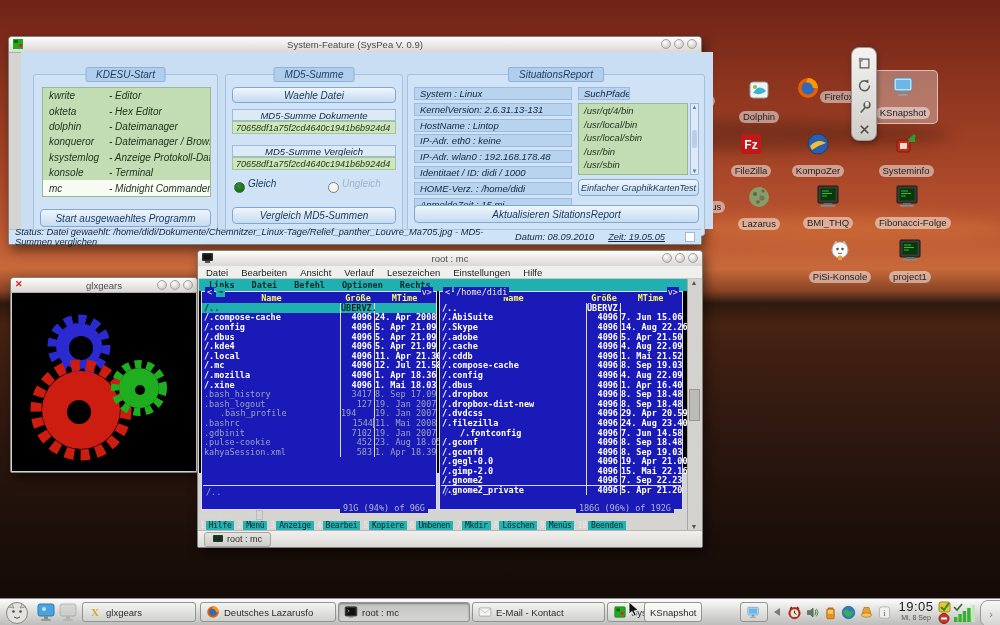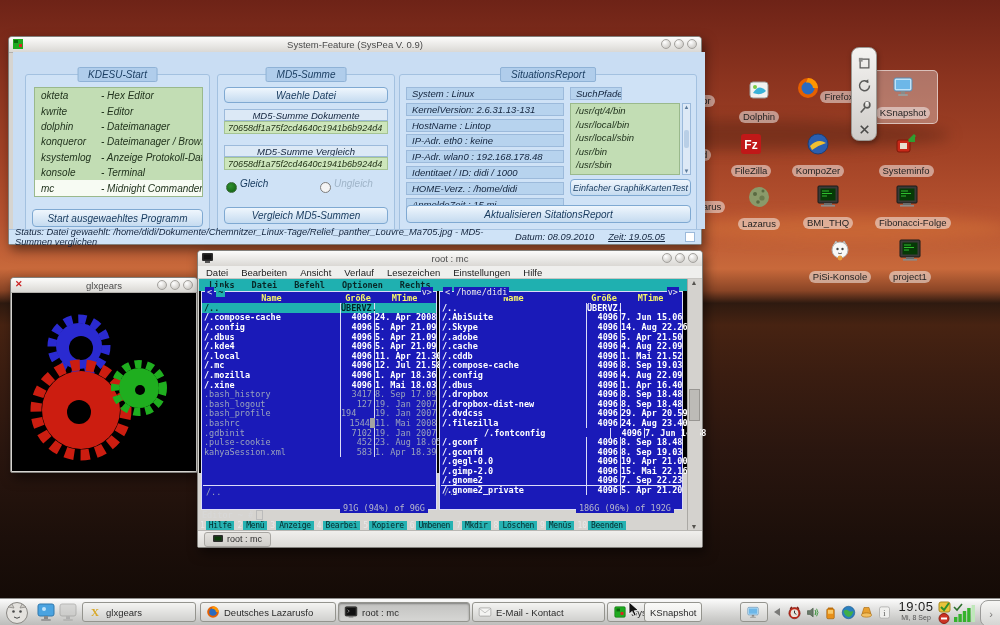--- a/index.html
+++ b/index.html
@@ -27,21 +27,21 @@
   .window{position:absolute;border:1px solid #82807c;border-radius:4px 4px 2px 2px;
     box-shadow:3px 5px 12px rgba(0,0,0,.5);background:#d6d4d0;z-index:10;}
   .tbar{height:15px;background:linear-gradient(#fcfcfb,#dad8d4);border-bottom:1px solid #b2b0ac;
     border-radius:3px 3px 0 0;position:relative;display:flex;align-items:center;justify-content:center;
     font-size:9.5px;color:#4b4b4b;}
   .tbtns{position:absolute;right:4px;top:2px;display:flex;gap:3px;}
   .tbtn{width:10px;height:10px;border-radius:50%;border:1px solid #a4a29e;box-sizing:border-box;
     background:radial-gradient(circle at 35% 30%,#ffffff,#d6d4d0 65%,#bcbab6);}
   .ticon{position:absolute;left:4px;top:2px;}
   
-  #syspea-body{position:absolute;left:4px;top:15px;width:100%;height:177px;background:#c9ddf3;}
+  #syspea-body{position:absolute;left:12px;top:15px;width:100%;height:177px;background:#c9ddf3;}
   .panel{position:absolute;background:#cfe2f6;border:1px solid #a3c1e0;border-radius:3px;}
   .ptab{position:absolute;top:-8px;left:50%;transform:translateX(-50%);background:#b0cdeb;
     border:1px solid #8fb2d6;padding:0 10px;font-size:10px;font-style:italic;color:#1c3f63;
     white-space:nowrap;border-radius:2px;line-height:13px;}
   .btn{position:absolute;background:linear-gradient(#eff6fd,#c5dbf0);border:1px solid #7fa9d2;
     border-radius:4px;font-style:italic;font-size:10px;color:#16395d;display:flex;align-items:center;
     justify-content:center;box-sizing:border-box;white-space:nowrap;}
   #kdesu-list{position:absolute;left:8px;top:12px;width:169px;height:110px;background:#c2ddb4;
     border:1px solid #9ab98c;box-sizing:border-box;}
   .krow{display:flex;font-size:10px;font-style:italic;color:#22341e;padding:0 6px;height:15.4px;
@@ -260,26 +260,26 @@
           <span class="tbtn"></span>
           <span class="tbtn"></span>
         </span>
     </div>
     <div id="syspea-body">
 
       <div class="panel" style="left:12px;top:22px;width:183px;height:160px;">
         <div class="ptab">KDESU-Start</div>
         <div id="kdesu-list">
             <div class="krow">
+              <span class="kn">kwrite</span>
+              <span>- Editor</span>
+            </div>
+            <div class="krow">
               <span class="kn">okteta</span>
               <span>- Hex Editor</span>
-            </div>
-            <div class="krow">
-              <span class="kn">kwrite</span>
-              <span>- Editor</span>
             </div>
             <div class="krow">
               <span class="kn">dolphin</span>
               <span>- Dateimanager</span>
             </div>
             <div class="krow">
               <span class="kn">konqueror</span>
               <span>- Dateimanager / Browser</span>
             </div>
             <div class="krow">
@@ -472,27 +472,27 @@
               <span class="c-name f-file" style="width:139px;border-right:1px solid #dcdcf8;box-sizing:border-box;padding-left:2px;">.bash_history</span>
               <span class="c-size f-file" style="width:34px;border-right:1px solid #dcdcf8;box-sizing:border-box;padding-right:2px;">3417</span>
               <span class="c-time f-file" style="width:59px;">8. Sep 17.09</span>
             </div>
             <div class="mcrow">
               <span class="c-name f-file" style="width:139px;border-right:1px solid #dcdcf8;box-sizing:border-box;padding-left:2px;">.bash_logout</span>
               <span class="c-size f-file" style="width:34px;border-right:1px solid #dcdcf8;box-sizing:border-box;padding-right:2px;">127</span>
               <span class="c-time f-file" style="width:59px;">19. Jan 2007</span>
             </div>
             <div class="mcrow">
-              <span class="c-name f-file" style="width:139px;border-right:1px solid #dcdcf8;box-sizing:border-box;padding-left:2px;">.bash_profile</span>
+              <span class="c-name f-file" style="width:139px;border-right:1px solid #dcdcf8;box-sizing:border-box;padding-left:18px;">.bash_profile</span>
               <span class="c-size f-file" style="width:34px;border-right:1px solid #dcdcf8;box-sizing:border-box;padding-right:18px;">194</span>
               <span class="c-time f-file" style="width:59px;">19. Jan 2007</span>
             </div>
             <div class="mcrow">
               <span class="c-name f-file" style="width:139px;border-right:1px solid #dcdcf8;box-sizing:border-box;padding-left:2px;">.bashrc</span>
-              <span class="c-size f-file" style="width:34px;border-right:5px solid #a3a3a3;box-sizing:border-box;padding-right:0;">1544</span>
+              <span class="c-size f-file" style="width:34px;border-right:2px solid #a3a3a3;box-sizing:border-box;padding-right:0;">1544</span>
               <span class="c-time f-file" style="width:59px;">11. Mai 2008</span>
             </div>
             <div class="mcrow">
               <span class="c-name f-file" style="width:139px;border-right:1px solid #dcdcf8;box-sizing:border-box;padding-left:2px;">.gdbinit</span>
               <span class="c-size f-file" style="width:34px;border-right:1px solid #dcdcf8;box-sizing:border-box;padding-right:2px;">7102</span>
               <span class="c-time f-file" style="width:59px;">19. Jan 2007</span>
             </div>
             <div class="mcrow">
               <span class="c-name f-file" style="width:139px;border-right:1px solid #dcdcf8;box-sizing:border-box;padding-left:2px;">.pulse-cookie</span>
               <span class="c-size f-file" style="width:34px;border-right:1px solid #dcdcf8;box-sizing:border-box;padding-right:2px;">452</span>
@@ -578,21 +578,21 @@
               <span class="c-name f-dir" style="width:147px;border-right:1px solid #dcdcf8;box-sizing:border-box;padding-left:2px;">/.dvdcss</span>
               <span class="c-size f-dir" style="width:34px;border-right:1px solid #dcdcf8;box-sizing:border-box;padding-right:2px;">4096</span>
               <span class="c-time f-dir" style="width:59px;">29. Apr 20.59</span>
             </div>
             <div class="mcrow">
               <span class="c-name f-dir" style="width:147px;border-right:1px solid #dcdcf8;box-sizing:border-box;padding-left:2px;">/.filezilla</span>
               <span class="c-size f-dir" style="width:34px;border-right:1px solid #dcdcf8;box-sizing:border-box;padding-right:2px;">4096</span>
               <span class="c-time f-dir" style="width:59px;">24. Aug 23.40</span>
             </div>
             <div class="mcrow">
-              <span class="c-name f-dir" style="width:147px;border-right:1px solid #dcdcf8;box-sizing:border-box;padding-left:20px;margin-left:24px;">/.fontconfig</span>
+              <span class="c-name f-dir" style="width:147px;border-right:1px solid #dcdcf8;box-sizing:border-box;padding-left:20px;">/.fontconfig</span>
               <span class="c-size f-dir" style="width:34px;border-right:1px solid #dcdcf8;box-sizing:border-box;padding-right:2px;">4096</span>
               <span class="c-time f-dir" style="width:59px;">7. Jun 14.58</span>
             </div>
             <div class="mcrow">
               <span class="c-name f-dir" style="width:147px;border-right:1px solid #dcdcf8;box-sizing:border-box;padding-left:2px;">/.gconf</span>
               <span class="c-size f-dir" style="width:34px;border-right:1px solid #dcdcf8;box-sizing:border-box;padding-right:2px;">4096</span>
               <span class="c-time f-dir" style="width:59px;">8. Sep 18.48</span>
             </div>
             <div class="mcrow">
               <span class="c-name f-dir" style="width:147px;border-right:1px solid #dcdcf8;box-sizing:border-box;padding-left:2px;">/.gconfd</span>

